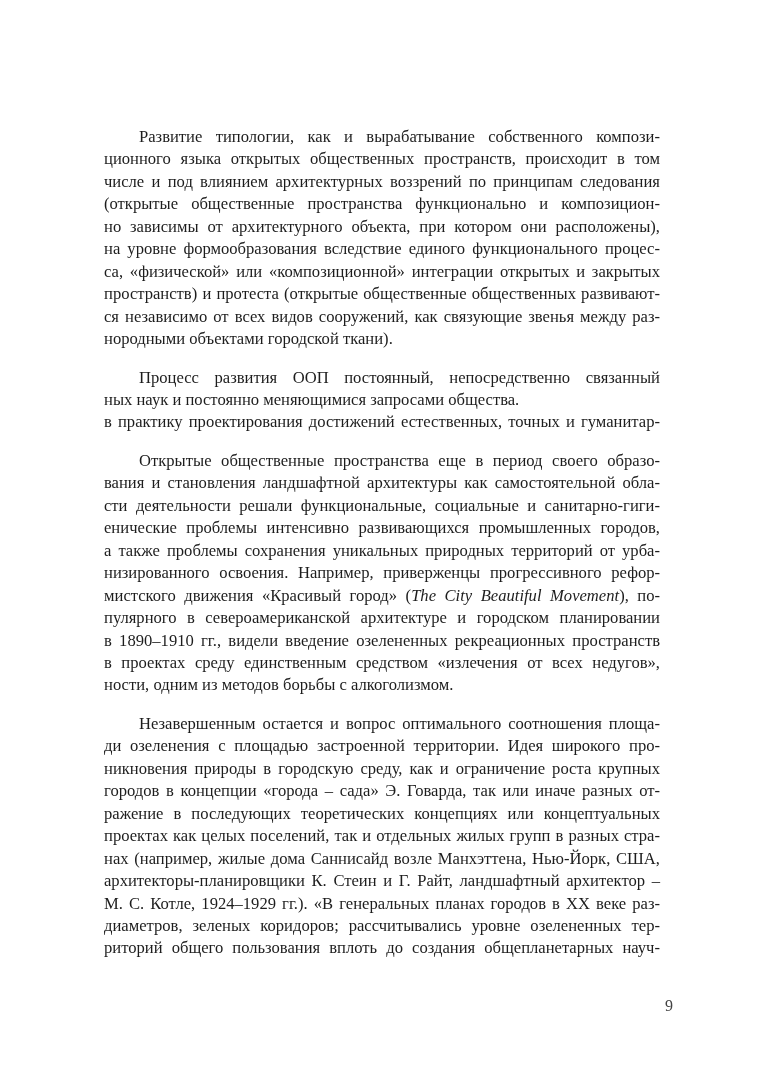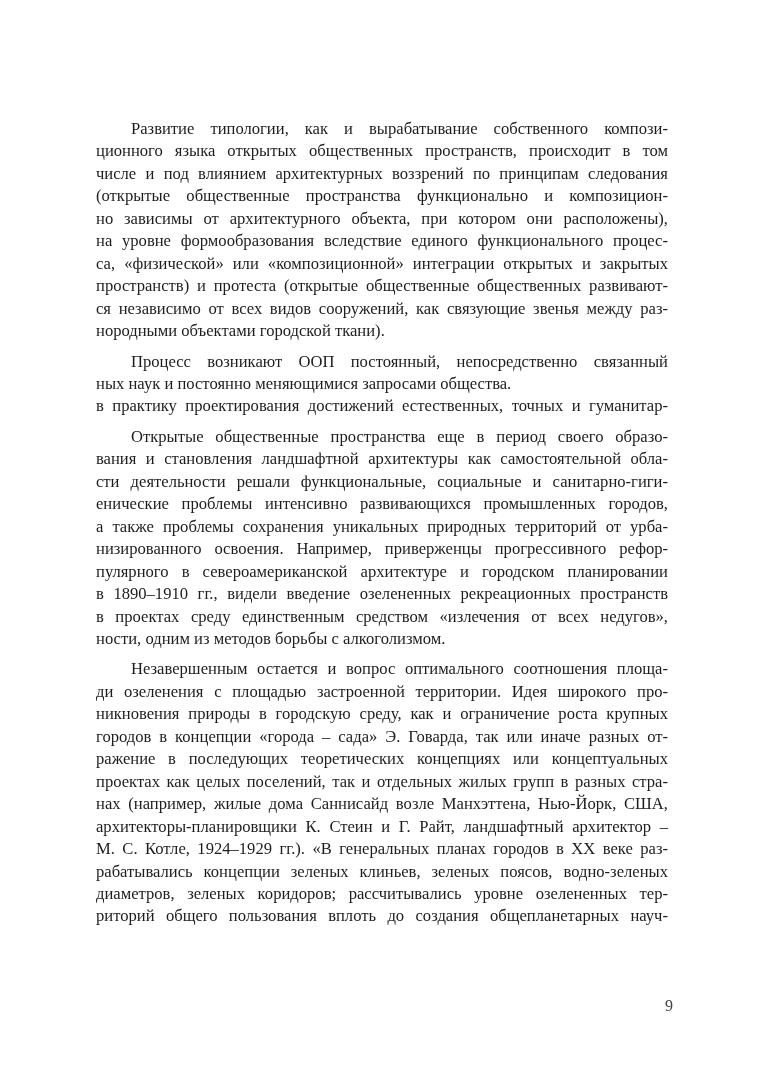--- a/index.html
+++ b/index.html
@@ -24,21 +24,21 @@
   .text-block {
     position: absolute;
     left: 88px;
     top: 110px;
     width: 588px;
     color: #1d1d1d;
     font-size: 16.6px;
     line-height: 22.45px;
   }
   .paragraph {
-    margin: 8px;
+    margin: 16px;
     padding: 0;
   }
   .line {
     text-align: justify;
     text-align-last: justify;
     white-space: normal;
   }
   .line.indent {
     text-indent: 35px;
   }
@@ -70,45 +70,45 @@
         <div class="line"><span>числе и под влиянием архитектурных воззрений по принципам следования</span></div>
         <div class="line"><span>(открытые общественные пространства функционально и композицион-</span></div>
         <div class="line"><span>но зависимы от архитектурного объекта, при котором они расположены),</span></div>
         <div class="line"><span>на уровне формообразования вследствие единого функционального процес-</span></div>
         <div class="line"><span>са, «физической» или «композиционной» интеграции открытых и закрытых</span></div>
         <div class="line"><span>пространств) и протеста (открытые общественные общественных развивают-</span></div>
         <div class="line"><span>ся независимо от всех видов сооружений, как связующие звенья между раз-</span></div>
         <div class="line final"><span>нородными объектами городской ткани).</span></div>
       </div>
       <div class="paragraph">
-        <div class="line indent"><span>Процесс возникают ООП постоянный, непосредственно связанный</span></div>
+        <div class="line indent"><span>Процесс развития ООП постоянный, непосредственно связанный</span></div>
         <div class="line final"><span>ных наук и постоянно меняющимися запросами общества.</span></div>
         <div class="line"><span>в практику проектирования достижений естественных, точных и гуманитар-</span></div>
       </div>
       <div class="paragraph">
         <div class="line indent"><span>Открытые общественные пространства еще в период своего образо-</span></div>
         <div class="line"><span>вания и становления ландшафтной архитектуры как самостоятельной обла-</span></div>
         <div class="line"><span>сти деятельности решали функциональные, социальные и санитарно-гиги-</span></div>
         <div class="line"><span>енические проблемы интенсивно развивающихся промышленных городов,</span></div>
         <div class="line"><span>а также проблемы сохранения уникальных природных территорий от урба-</span></div>
         <div class="line"><span>низированного освоения. Например, приверженцы прогрессивного рефор-</span></div>
+        <div class="line"><span>мистского движения «Красивый город» (</span><span class="i">The City Beautiful Movement</span><span>), по-</span></div>
         <div class="line"><span>пулярного в североамериканской архитектуре и городском планировании</span></div>
         <div class="line"><span>в 1890–1910 гг., видели введение озелененных рекреационных пространств</span></div>
         <div class="line"><span>в проектах среду единственным средством «излечения от всех недугов»,</span></div>
         <div class="line final"><span>ности, одним из методов борьбы с алкоголизмом.</span></div>
       </div>
       <div class="paragraph">
         <div class="line indent"><span>Незавершенным остается и вопрос оптимального соотношения площа-</span></div>
         <div class="line"><span>ди озеленения с площадью застроенной территории. Идея широкого про-</span></div>
         <div class="line"><span>никновения природы в городскую среду, как и ограничение роста крупных</span></div>
         <div class="line"><span>городов в концепции «города – сада» Э. Говарда, так или иначе разных от-</span></div>
         <div class="line"><span>ражение в последующих теоретических концепциях или концептуальных</span></div>
         <div class="line"><span>проектах как целых поселений, так и отдельных жилых групп в разных стра-</span></div>
         <div class="line"><span>нах (например, жилые дома Саннисайд возле Манхэттена, Нью-Йорк, США,</span></div>
         <div class="line"><span>архитекторы-планировщики К. Стеин и Г. Райт, ландшафтный архитектор –</span></div>
         <div class="line"><span>М. С. Котле, 1924–1929 гг.). «В генеральных планах городов в ХХ веке раз-</span></div>
-        <div class="line"><span>рабатывались концепции зеленых клиньев, зеленых поясов, водно-зеленых</span></div>
         <div class="line"><span>диаметров, зеленых коридоров; рассчитывались уровне озелененных тер-</span></div>
         <div class="line"><span>риторий общего пользования вплоть до создания общепланетарных науч-</span></div>
       </div>
     </div>
   <div class="page-number">9</div>
 </div>
 
 </body></html>

